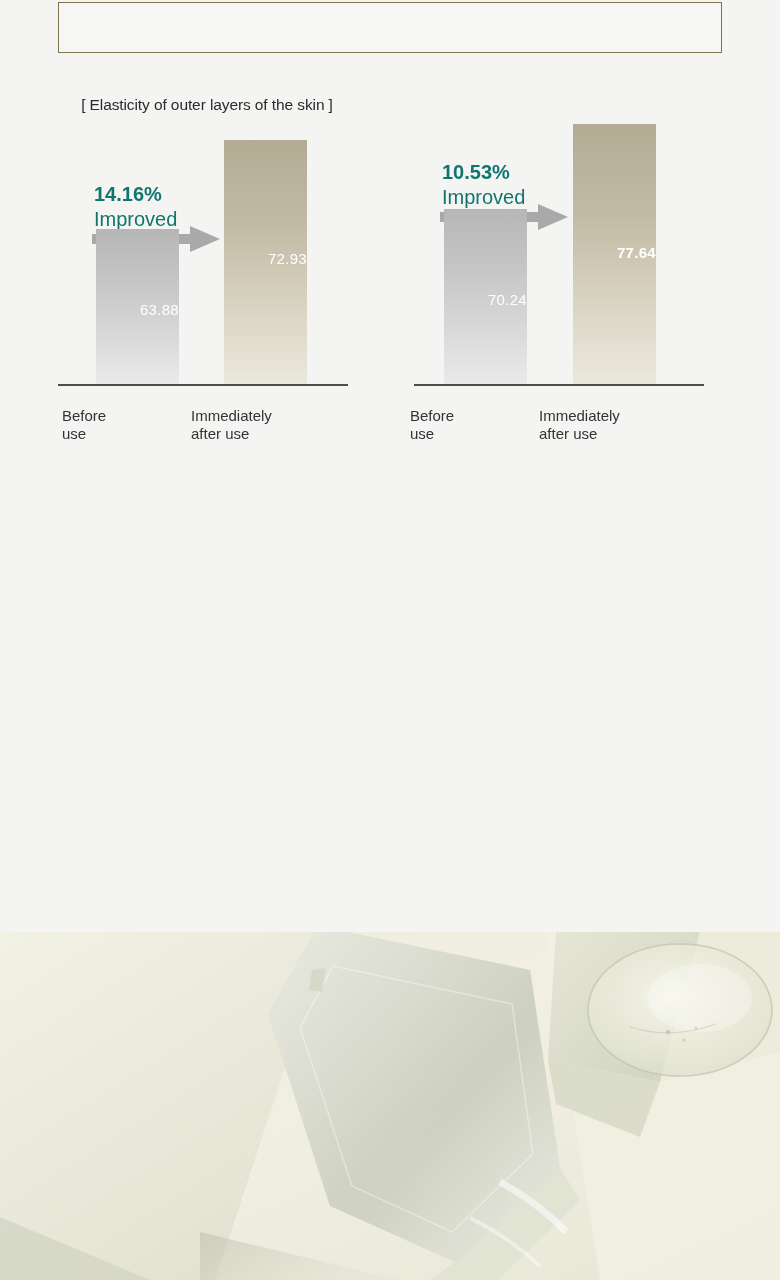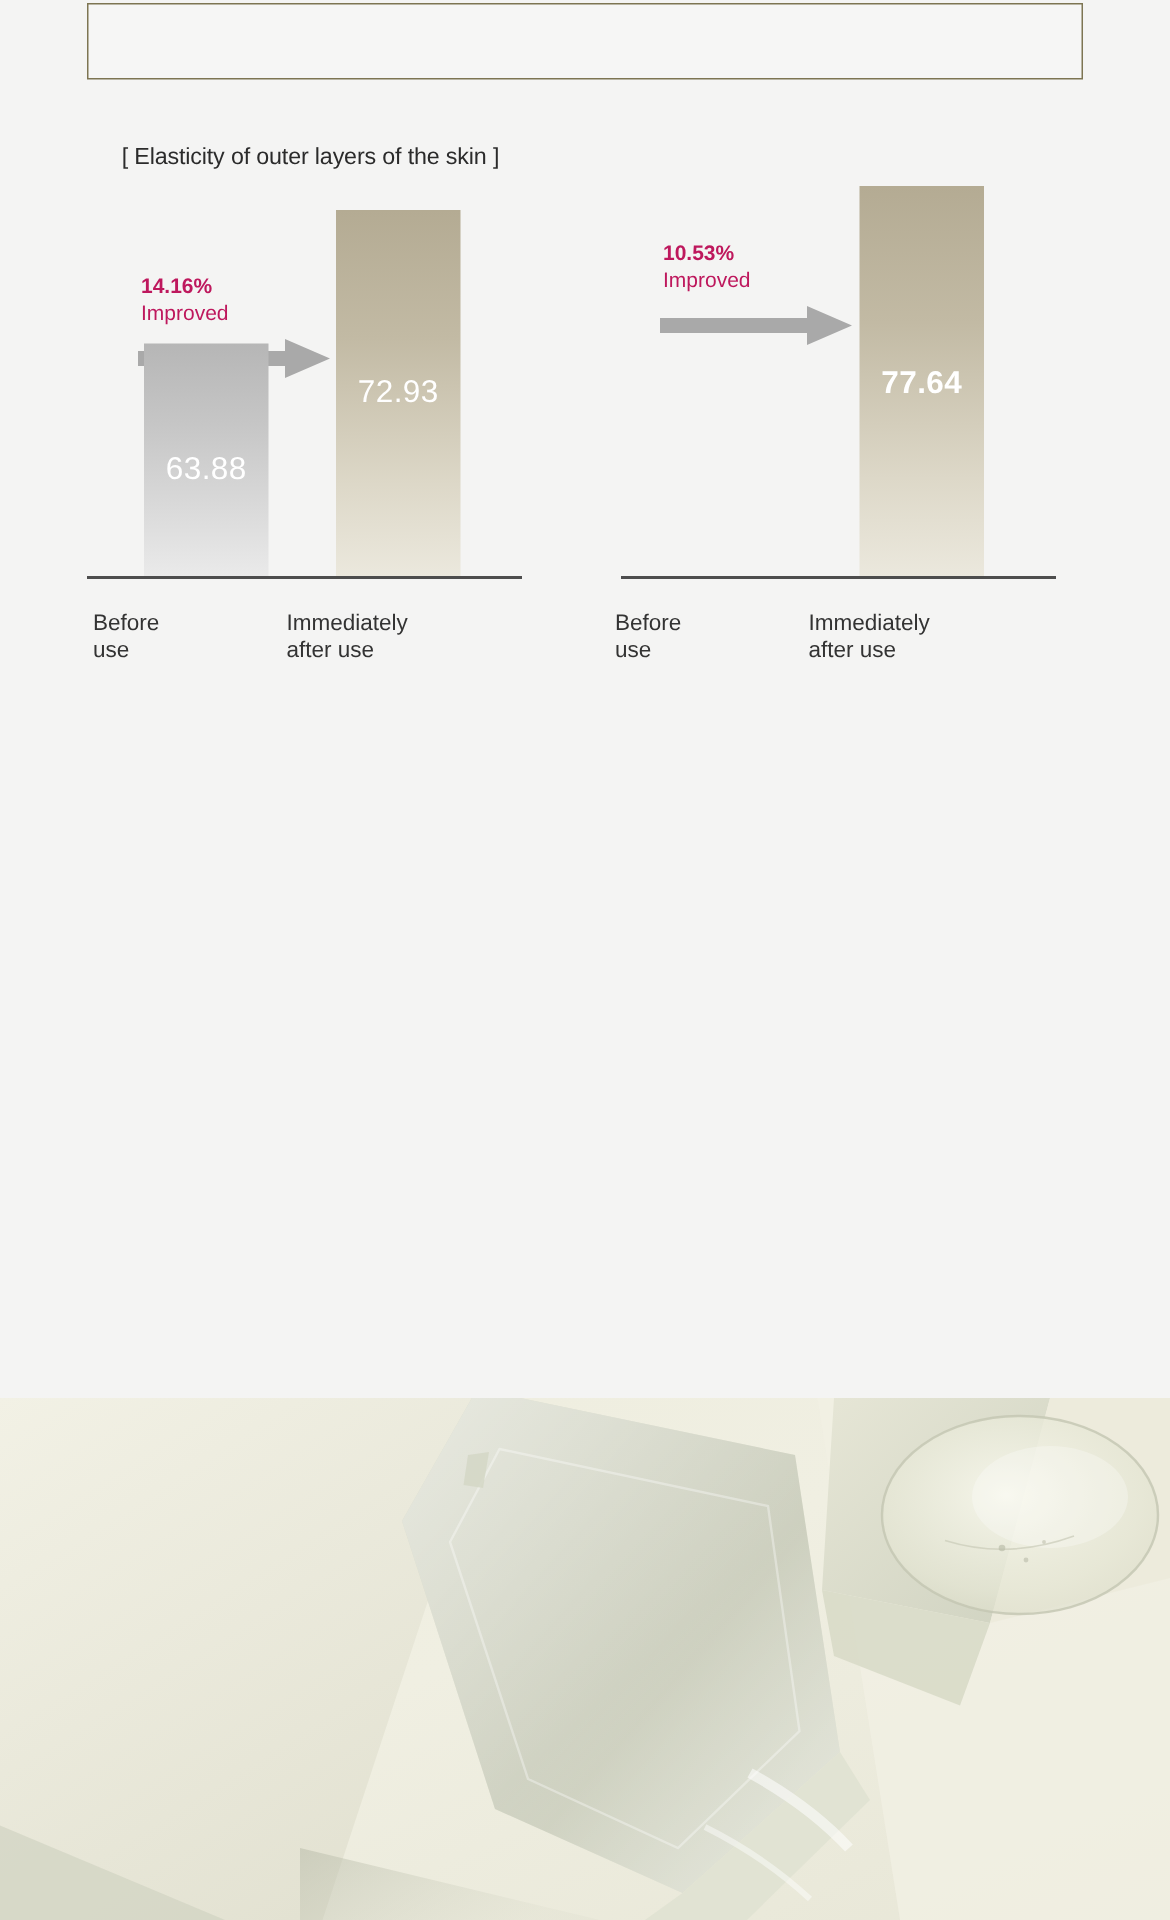--- a/index.html
+++ b/index.html
@@ -100,35 +100,35 @@
 
   .chart.left  .bar-before { left:64px;  height:155px; }
   .chart.left  .bar-after  { left:192px; height:244px; }
   .chart.right .bar-before { left:44px;  height:175px; }
   .chart.right .bar-after  { left:173px; height:260px; }
 
   .bar-value {
     position:absolute;
     left:0;
     width:100%;
-    text-align:center;
+    text-align:right;
     color:#ffffff;
-    font-size:21px;
+    font-size:15px;
     letter-spacing:0.3px;
   }
   .chart.left  .bar-before .bar-value { top:72px; }
   .chart.left  .bar-after  .bar-value { top:110px; }
   .chart.right .bar-before .bar-value { top:82px; }
   .chart.right .bar-after  .bar-value { top:120px;font-weight:bold; }
 
   
   .improve {
     position:absolute;
-    font-size:14px;
-    color:#be185d;
+    font-size:20px;
+    color:#0f766e;
     line-height:1.26;
     white-space:nowrap;
   }
   .chart.left  .improve { left:62px; top:44px; }
   .chart.right .improve { left:42px; top:22px; }
 
   .improve .pct { display:block; font-weight:bold; }
   .improve .word { display:block;text-align:center; }
 
   .arrow {
@@ -231,20 +231,23 @@
           <span class="pct">10.53%</span>
           <span class="word">Improved</span>
         </div>
 
         <div class="arrow">
           <svg viewBox="0 0 128 26" preserveAspectRatio="none" aria-hidden="true">
             <path d="M0 8 L98 8 L98 0 L128 13 L98 26 L98 18 L0 18 Z" fill="#a9a9a9"></path>
           </svg>
         </div>
 
+        <div class="bar bar-before">
+          <span class="bar-value">70.24</span>
+        </div>
 
         <div class="bar bar-after">
           <span class="bar-value">77.64</span>
         </div>
 
         <div class="axis-line"></div>
 
         <div class="cat-label c0">
           <span class="l1">Before</span>
           <span class="l2">use</span>

